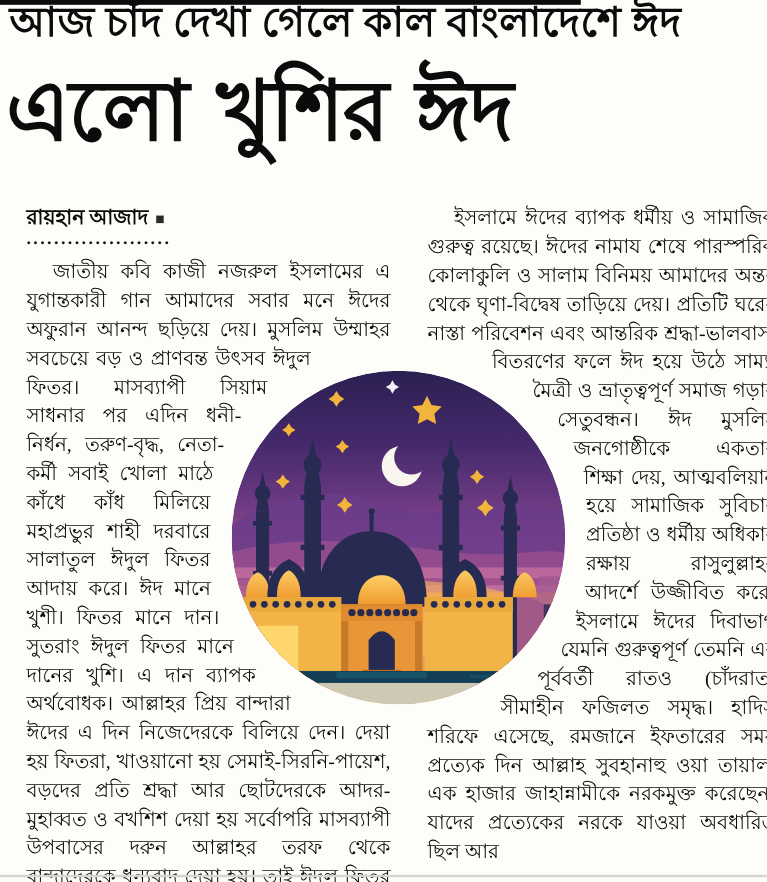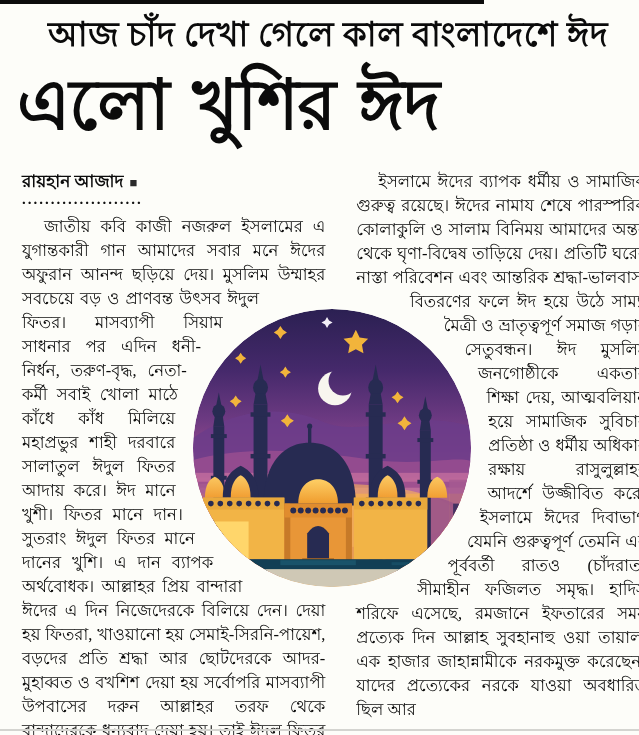--- a/index.html
+++ b/index.html
@@ -3,24 +3,23 @@
 <meta charset="utf-8">
 <style>
   html,body{margin:0;padding:0;}
   body{
     width:639px;height:735px;position:relative;overflow:hidden;
     background:#fdfdf9;color:#0b0b0b;
     font-family:"Liberation Serif","DejaVu Serif",serif;
   }
   .topbar{position:absolute;left:0;top:0;width:484px;height:4px;background:#0c0c0c;}
   .kicker{
-    position:absolute;left:8px;top:15px;width:600px;
+    position:absolute;left:8px;top:0;width:600px;
     font-size:34px;font-weight:700;letter-spacing:0.5px;line-height:1.15;
     font-family:"Liberation Serif","DejaVu Serif",serif;
-    text-align:right;
   }
   .headline{
     position:absolute;left:5px;top:54px;width:620px;
     font-size:70px;font-weight:800;line-height:1.12;letter-spacing:-1px;
     font-family:"DejaVu Serif","Liberation Serif",serif;
   }
   .article{position:absolute;left:22px;top:170px;width:625px;height:560px;display:flex;gap:31px;}
   .col{position:relative;}
   .col-left{width:312px;}
   .col-right{width:299px;}
@@ -38,21 +37,21 @@
     border-radius:50%;overflow:hidden;z-index:5;pointer-events:none;
   }
   .illus svg{display:block;width:278px;height:278px;}
   .bottom-rule{position:absolute;left:0;top:729px;width:639px;height:2px;background:#d4d4d0;}
 </style>
 </head>
 <body>
 
 <div class="topbar"></div>
 <div class="kicker">আজ চাঁদ দেখা গেলে কাল বাংলাদেশে ঈদ</div>
-<h1 class="headline" style="margin:12px;">এলো খুশির ঈদ</h1>
+<h1 class="headline" style="margin:0;">এলো খুশির ঈদ</h1>
 
 <div class="article">
   <div class="col col-left">
     <div class="spacer-l"></div>
     <div class="byline-row"><span>রায়হান আজাদ</span><span class="sq">■</span></div>
     <div class="dots">.....................</div>
     <p class="para indent">জাতীয় কবি কাজী নজরুল ইসলামের এ যুগান্তকারী গান আমাদের সবার মনে ঈদের অফুরান আনন্দ ছড়িয়ে দেয়। মুসলিম উম্মাহর সবচেয়ে বড় ও প্রাণবন্ত উৎসব ঈদুল ফিতর। মাসব্যাপী সিয়াম সাধনার পর এদিন ধনী-নির্ধন, তরুণ-বৃদ্ধ, নেতা-কর্মী সবাই খোলা মাঠে কাঁধে কাঁধ মিলিয়ে মহাপ্রভুর শাহী দরবারে সালাতুল ঈদুল ফিতর আদায় করে। ঈদ মানে খুশী। ফিতর মানে দান। সুতরাং ঈদুল ফিতর মানে দানের খুশি। এ দান ব্যাপক অর্থবোধক। আল্লাহর প্রিয় বান্দারা ঈদের এ দিন নিজেদেরকে বিলিয়ে দেন। দেয়া হয় ফিতরা, খাওয়ানো হয় সেমাই-সিরনি-পায়েশ, বড়দের প্রতি শ্রদ্ধা আর ছোটদেরকে আদর-মুহাব্বত ও বখশিশ দেয়া হয় সর্বোপরি মাসব্যাপী উপবাসের দরুন আল্লাহর তরফ থেকে বান্দাদেরকে ধন্যবাদ দেয়া হয়। তাই ঈদুল ফিতর যথার্থ অর্থ বহন করে।</p>
   </div>
   <div class="col col-right">
     <div class="spacer-r"></div>

